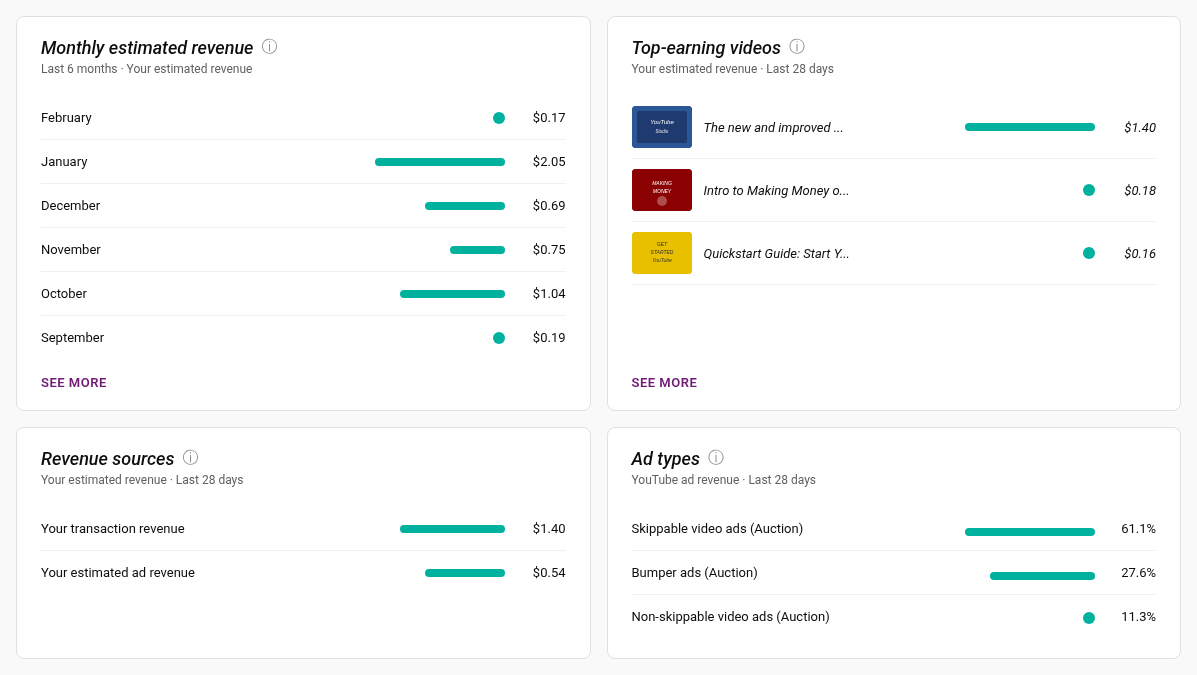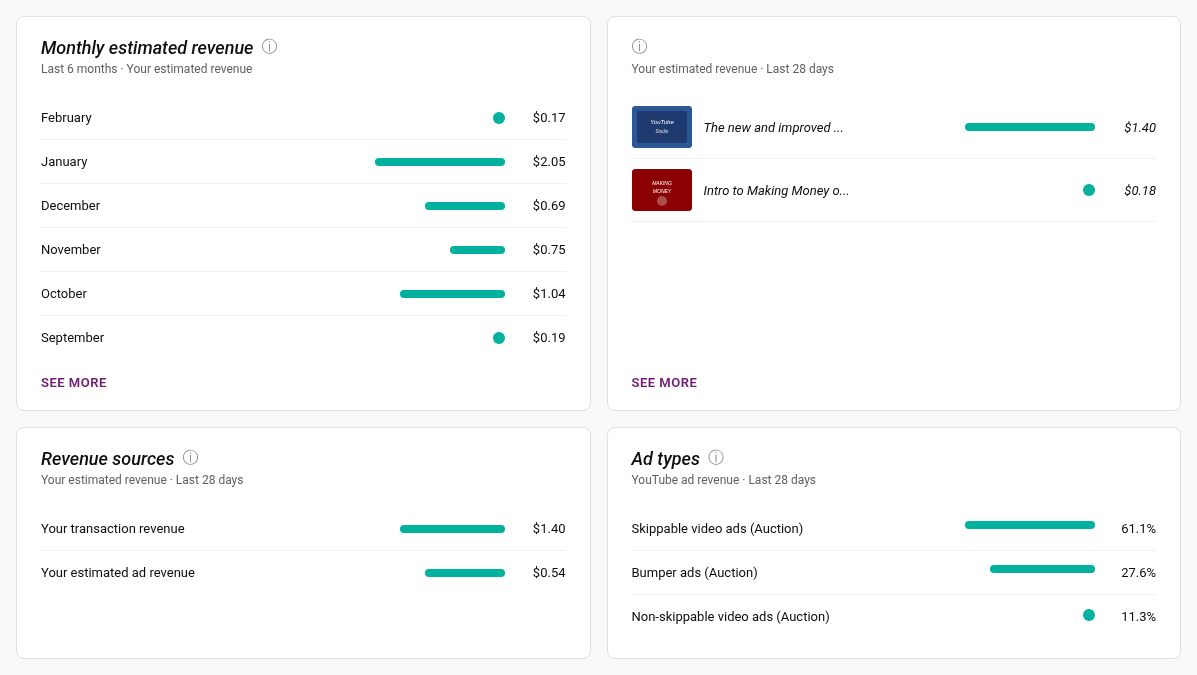--- a/index.html
+++ b/index.html
@@ -124,21 +124,21 @@
       font-size: 13px;
       color: #0d0d0d;
       white-space: nowrap;
       overflow: hidden;
       text-overflow: ellipsis;
       margin-right: 12px;
     }
     
     .ad-row {
       display: flex;
-      align-items: flex-start;
+      align-items: flex-end;
       padding: 14px 0;
       border-bottom: 1px solid #f0f0f0;
     }
     .ad-row:last-of-type {
       border-bottom: none;
     }
     .ad-label {
       flex: 0 0 220px;
       font-size: 13px;
       color: #0d0d0d;
@@ -209,20 +209,21 @@
         <div class="bar bar-dot-only" style="background:#00b19e;"></div>
       </div>
       <span class="row-value">$0.19</span>
     </div>
 
     <span class="see-more">SEE MORE</span>
   </div>
 
   <div class="card">
     <div class="card-header">
+      <span class="card-title">Top-earning videos</span>
       <span class="info-icon">ⓘ</span>
     </div>
     <div class="card-subtitle">Your estimated revenue · Last 28 days</div>
 
     <div class="video-row">
       <div class="video-thumb thumb-1">
         <svg width="60" height="42" viewBox="0 0 60 42">
           <rect width="60" height="42" fill="#2b5797"></rect>
           <rect x="5" y="5" width="50" height="32" fill="#1e3a6e" rx="2"></rect>
           <text x="30" y="18" text-anchor="middle" fill="#fff" font-size="6" font-family="Arial">YouTube</text>
@@ -245,20 +246,35 @@
           <circle cx="30" cy="32" r="5" fill="rgba(255,255,255,0.3)"></circle>
         </svg>
       </div>
       <span class="video-title">Intro to Making Money o...</span>
       <div class="bar-container">
         <div class="bar bar-dot-only" style="background:#00b19e;"></div>
       </div>
       <span class="row-value">$0.18</span>
     </div>
 
+    <div class="video-row">
+      <div class="video-thumb thumb-3">
+        <svg width="60" height="42" viewBox="0 0 60 42">
+          <rect width="60" height="42" fill="#e8c000"></rect>
+          <text x="30" y="14" text-anchor="middle" fill="#333" font-size="5" font-family="Arial">GET</text>
+          <text x="30" y="22" text-anchor="middle" fill="#333" font-size="5" font-family="Arial">STARTED</text>
+          <text x="30" y="30" text-anchor="middle" fill="#333" font-size="5" font-family="Arial">YouTube</text>
+        </svg>
+      </div>
+      <span class="video-title">Quickstart Guide: Start Y...</span>
+      <div class="bar-container">
+        <div class="bar bar-dot-only" style="background:#00b19e;"></div>
+      </div>
+      <span class="row-value">$0.16</span>
+    </div>
 
     <div style="flex:1;"></div>
     <span class="see-more">SEE MORE</span>
   </div>
 
   <div class="card">
     <div class="card-header">
       <span class="card-title">Revenue sources</span>
       <span class="info-icon">ⓘ</span>
     </div>

